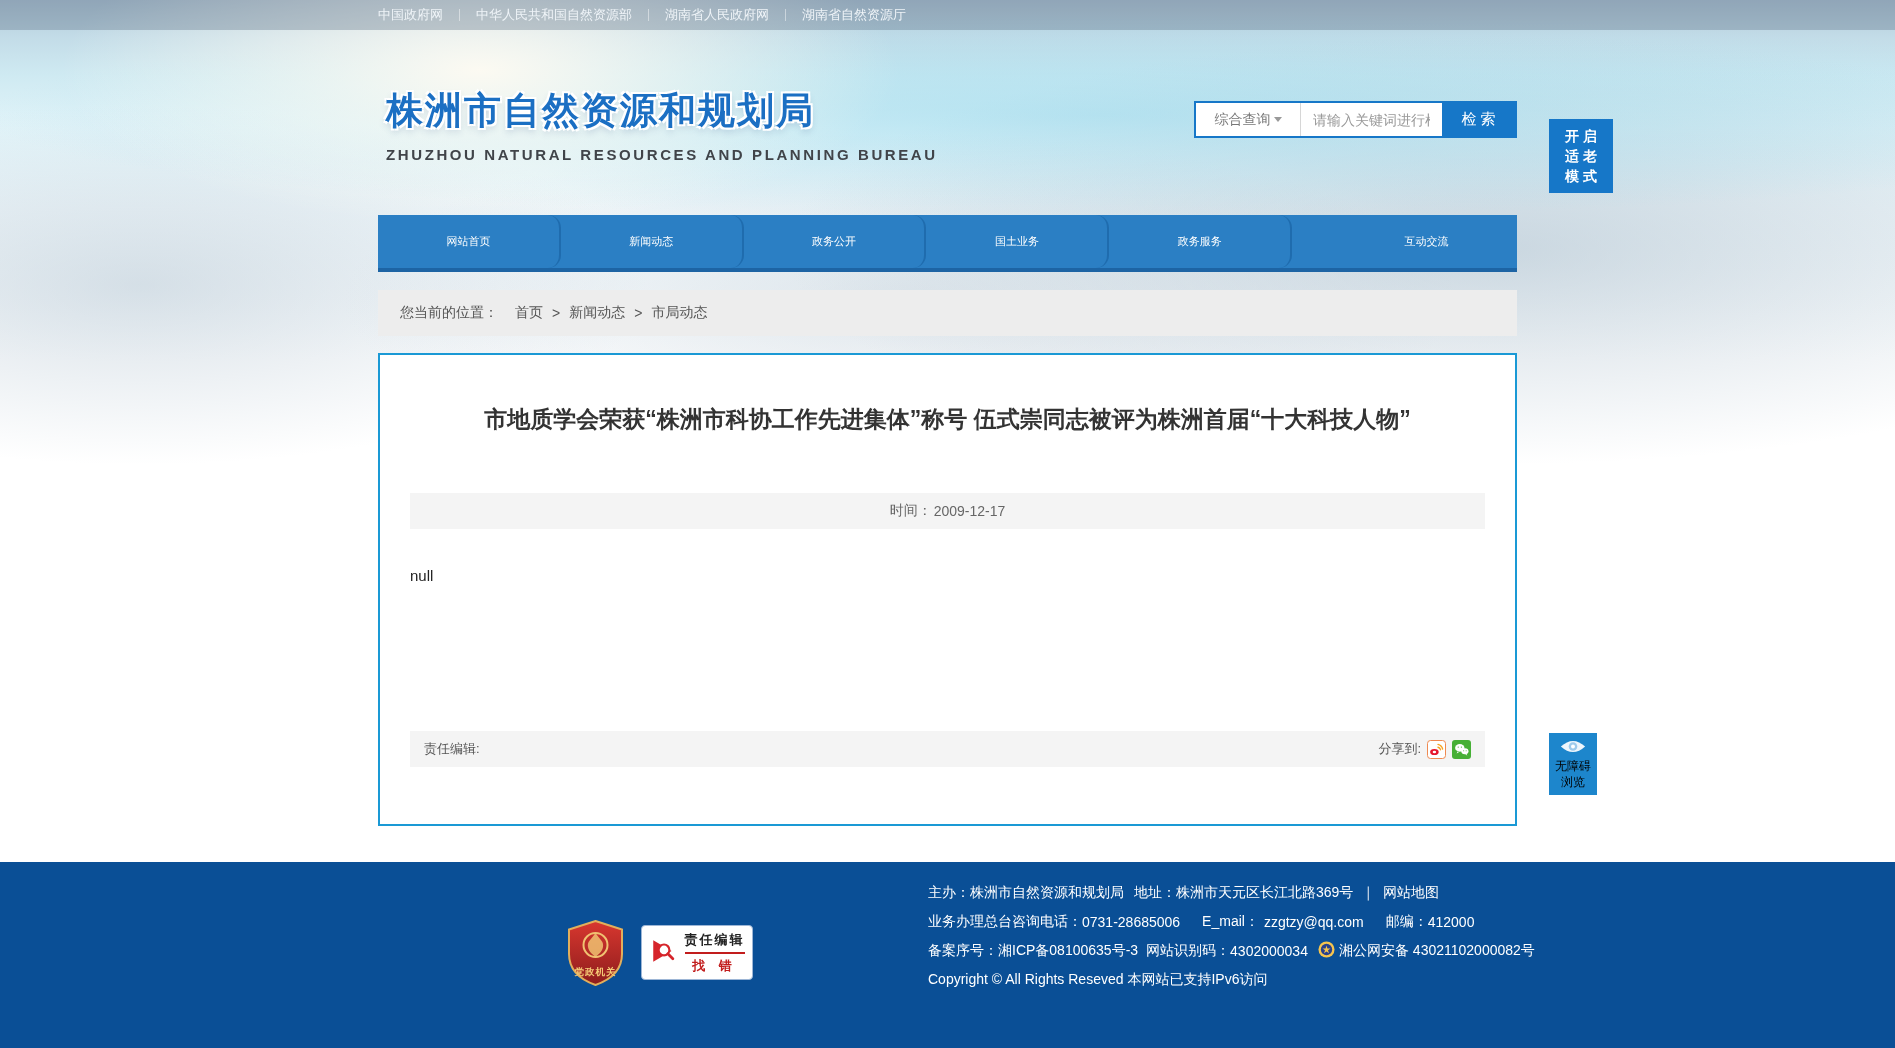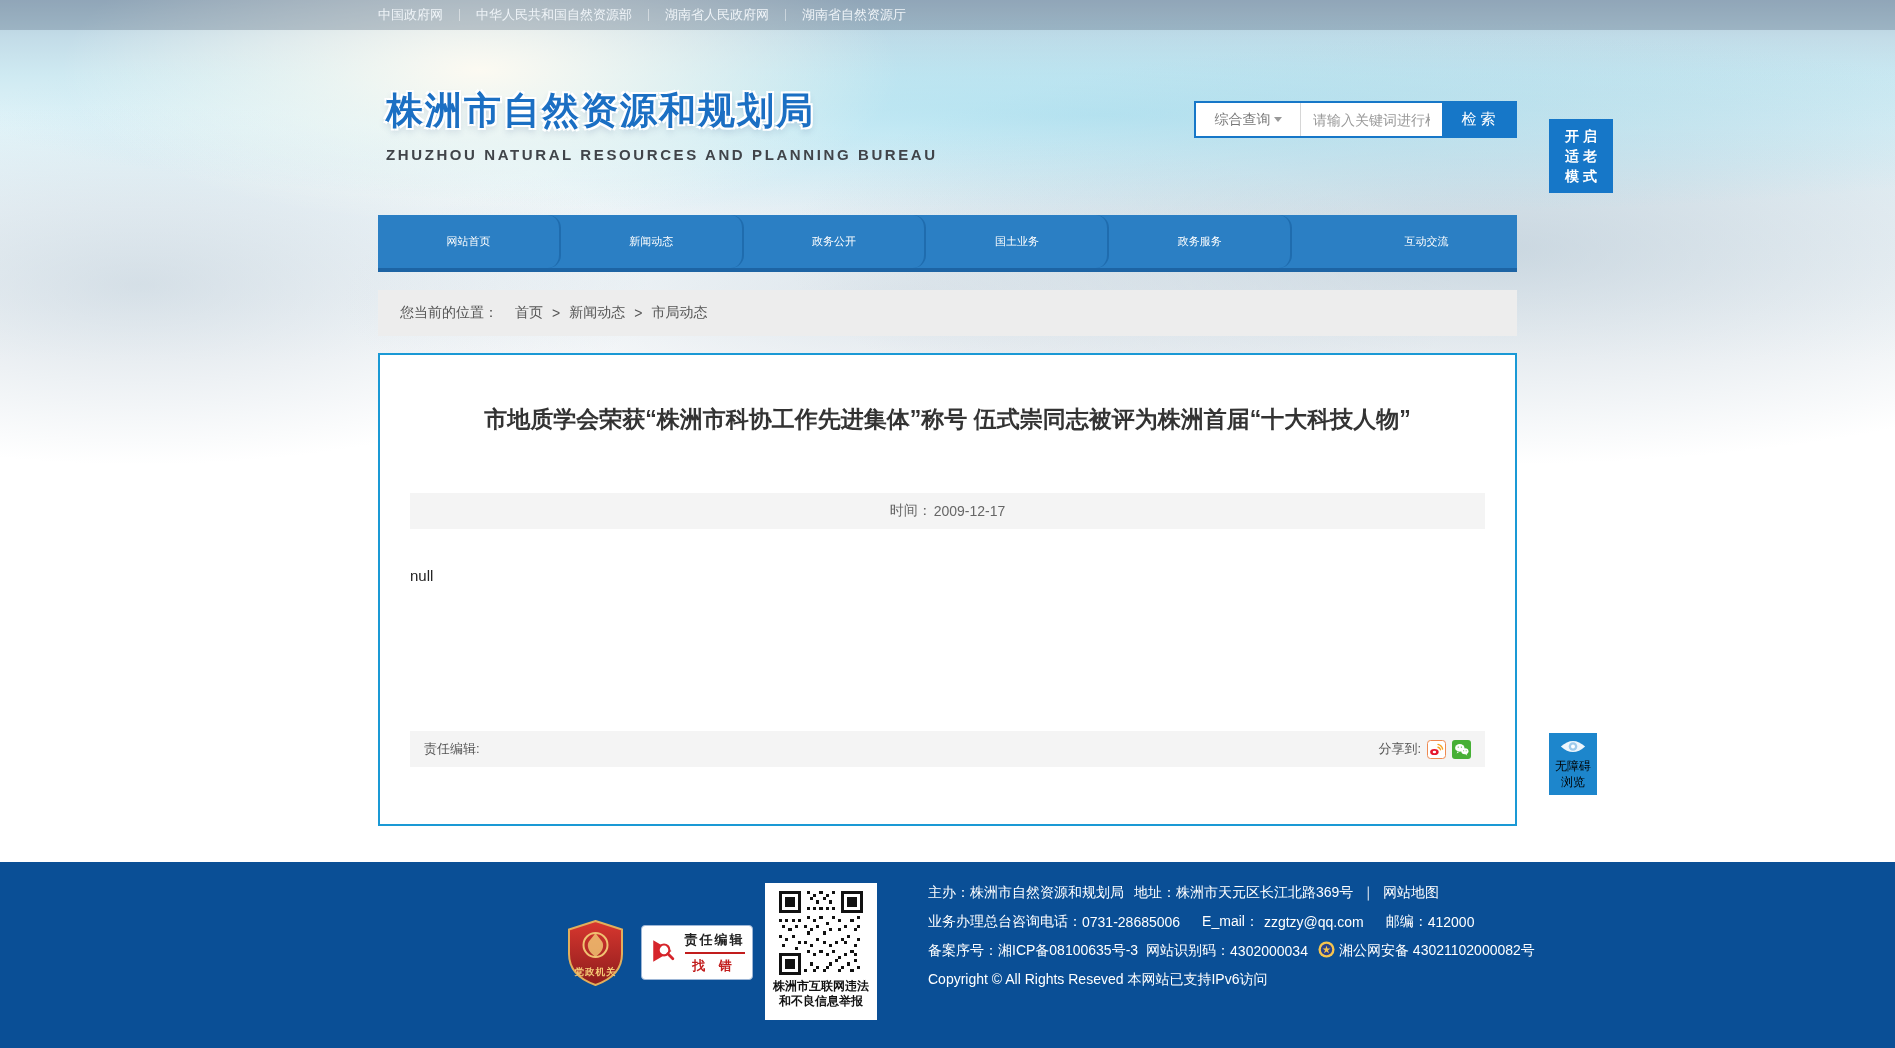--- a/index.html
+++ b/index.html
@@ -222,53 +222,20 @@
           <circle cx="13" cy="12" r="5" fill="#ffffff" stroke="#d6252b" stroke-width="2"></circle>
           <line x1="16.6" y1="15.6" x2="21.2" y2="20.2" stroke="#d6252b" stroke-width="2.6" stroke-linecap="round"></line>
         </svg>
       </span>
       <span class="err-text">
         <span class="err-line1">责任编辑</span>
         <span class="err-line2">找 错</span>
       </span>
     </span>
 
-    <span class="qr-box">
-      <svg width="90" height="90" viewBox="0 0 29 29" shape-rendering="crispEdges">
-        <rect width="29" height="29" fill="#ffffff"></rect>
-        <g fill="#111111">
-          <rect x="1" y="1" width="7" height="7"></rect>
-            <rect x="2" y="2" width="5" height="5" fill="#fff"></rect>
-            <rect x="3" y="3" width="3" height="3"></rect>
-          <rect x="21" y="1" width="7" height="7"></rect>
-            <rect x="22" y="2" width="5" height="5" fill="#fff"></rect>
-            <rect x="23" y="3" width="3" height="3"></rect>
-          <rect x="1" y="21" width="7" height="7"></rect>
-            <rect x="2" y="22" width="5" height="5" fill="#fff"></rect>
-            <rect x="3" y="23" width="3" height="3"></rect>
-          <path d="M10 1h1v1h-1z M12 2h1v1h-1z M14 1h1v1h-1z M16 2h1v1h-1z M18 1h1v1h-1z M11 3h1v1h-1z M13 4h1v1h-1z M15 3h1v1h-1z M17 4h1v1h-1z
-                   M10 6h1v1h-1z M12 6h1v1h-1z M14 6h1v1h-1z M16 6h1v1h-1z M18 6h1v1h-1z
-                   M1 10h1v1h-1z M3 10h1v1h-1z M5 10h1v1h-1z M7 10h1v1h-1z M2 12h1v1h-1z M4 13h1v1h-1z M6 12h1v1h-1z
-                   M1 15h1v1h-1z M3 16h1v1h-1z M5 15h1v1h-1z M7 17h1v1h-1z M2 18h1v1h-1z M6 19h1v1h-1z
-                   M10 9h1v1h-1z M12 10h1v1h-1z M14 9h1v1h-1z M16 11h1v1h-1z M18 9h1v1h-1z M20 10h1v1h-1z
-                   M9 12h1v1h-1z M11 13h1v1h-1z M13 12h1v1h-1z M15 14h1v1h-1z M17 13h1v1h-1z M20 13h1v1h-1z
-                   M22 12h1v1h-1z M24 10h1v1h-1z M26 9h1v1h-1z M25 13h1v1h-1z M23 15h1v1h-1z M26 12h1v1h-1z
-                   M21 16h1v1h-1z M19 17h1v1h-1z M17 18h1v1h-1z M15 17h1v1h-1z M13 16h1v1h-1z M11 18h1v1h-1z
-                   M9 17h1v1h-1z M10 20h1v1h-1z M12 21h1v1h-1z M14 20h1v1h-1z M16 21h1v1h-1z M18 20h1v1h-1z
-                   M20 22h1v1h-1z M22 21h1v1h-1z M24 20h1v1h-1z M26 16h1v1h-1z M25 18h1v1h-1z M22 17h1v1h-1z
-                   M25 23h1v1h-1z M23 24h1v1h-1z M21 25h1v1h-1z M19 23h1v1h-1z M17 24h1v1h-1z M15 26h1v1h-1z
-                   M13 25h1v1h-1z M11 24h1v1h-1z M9 26h1v1h-1z M12 26h1v1h-1z M16 25h1v1h-1z M20 26h1v1h-1z
-                   M24 26h1v1h-1z M26 25h1v1h-1z M25 21h1v1h-1z M10 14h1v1h-1z"></path>
-        </g>
-      </svg>
-      <span class="qr-caption">
-        <span>株洲市互联网违法</span><br>
-        <span>和不良信息举报</span>
-      </span>
-    </span>
 
     <div class="footer-text">
       <div class="f-line">
         <span>主办：</span>
         <span>株洲市自然资源和规划局</span>
         <span class="gap10">地址：</span>
         <span>株洲市天元区长江北路369号</span>
         <span class="gap8">｜</span>
         <a class="gap8">网站地图</a>
       </div>

